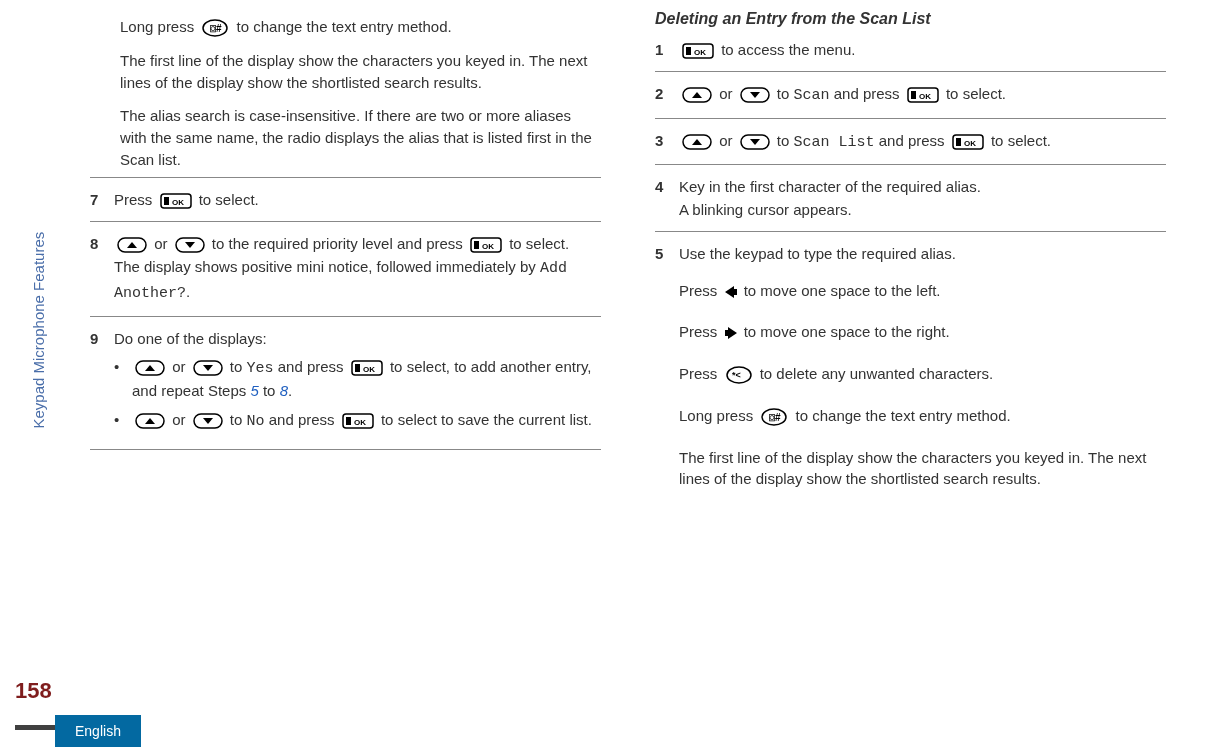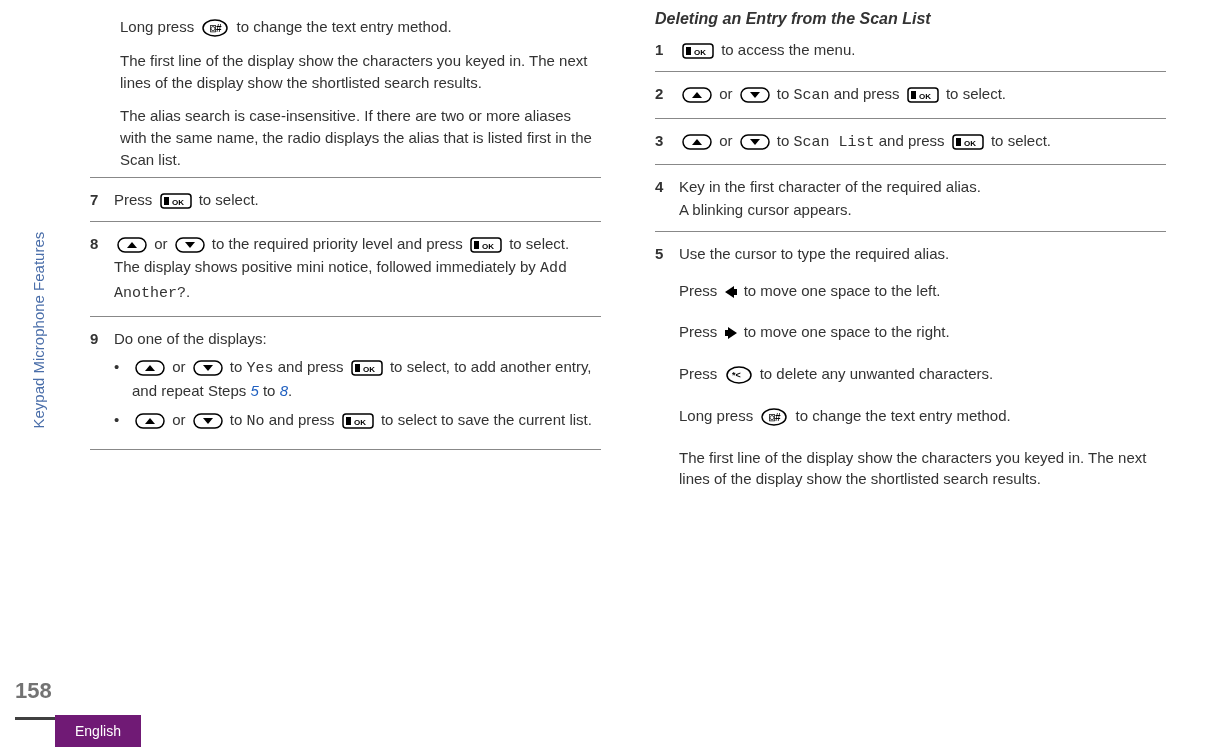--- a/index.html
+++ b/index.html
@@ -32,32 +32,32 @@
       transform: rotate(-90deg);
       transform-origin: left center;
       color: #4a6ea9;
       font-size: 15px;
       white-space: nowrap;
     }
     .page-number {
       position: absolute;
       left: 15px;
       top: 678px;
-      color: #737373;
+      color: #7f1d1d;
       font-size: 22px;
       font-weight: bold;
-      border-bottom: 3px solid #404040;
-      padding-bottom: 13px;
+      border-bottom: 5px solid #404040;
+      padding-bottom: 21px;
       width: 50px;
     }
     .language-tab {
       position: absolute;
       left: 55px;
       bottom: 0;
-      background: #701a75;
+      background: #0369a1;
       color: #fff;
       padding: 8px 20px;
       font-size: 14px;
     }
     .columns {
       display: flex;
       gap: 54px;
       width: 100%;
     }
     .col {
@@ -291,21 +291,21 @@
         <div class="step-num">4</div>
         <div class="step-body">
           <span>Key in the first character of the required alias.</span><br>
           <span>A blinking cursor appears.</span>
         </div>
       </div>
 
       <div class="step">
         <div class="step-num">5</div>
         <div class="step-body">
-          <span>Use the cursor to type the required alias.</span>
+          <span>Use the keypad to type the required alias.</span>
           <div class="para">
             <span>Press </span>
             <span class="ic"><svg width="12" height="14">
                   <use href="#arr-left"></use>
                 </svg></span>
             <span> to move one space to the left.</span>
           </div>
           <div class="para">
             <span>Press </span>
             <span class="ic"><svg width="12" height="14">

